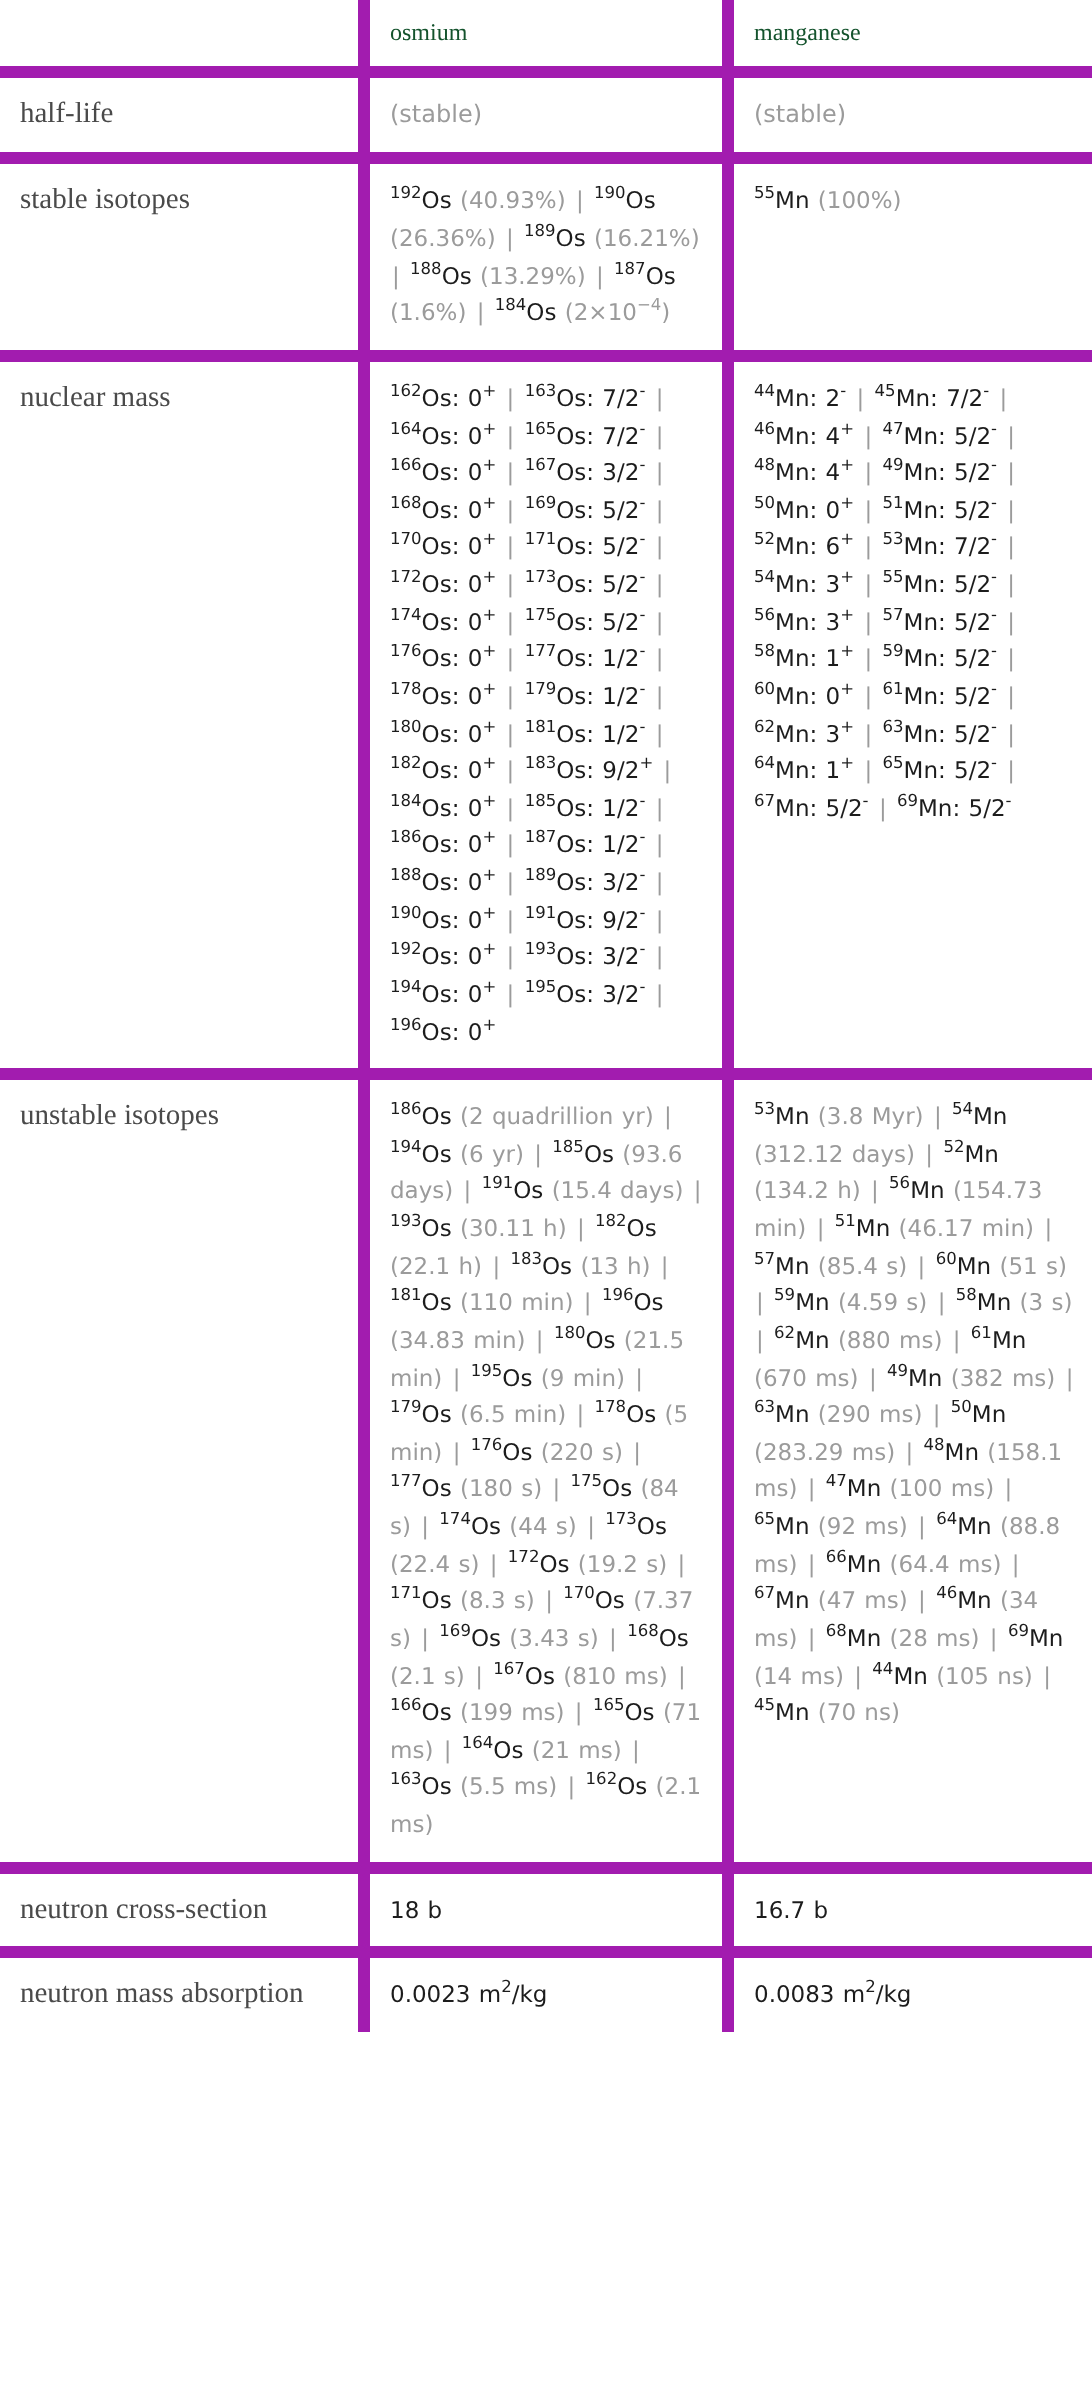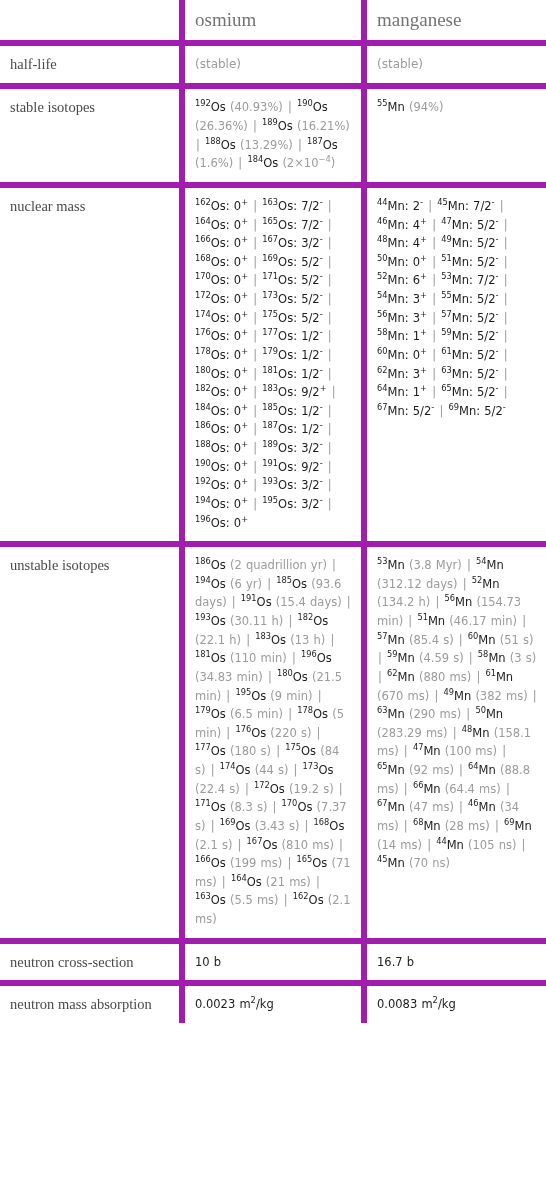--- a/index.html
+++ b/index.html
@@ -28,22 +28,22 @@
   }
   table.prop-table tr > *:first-child { border-left: none; }
   table.prop-table tr > *:last-child  { border-right: none; }
   table.prop-table tr:first-child > * { border-top: none; }
   table.prop-table tr:last-child  > * { border-bottom: none; }
 
   
   .hdr-blank { height: 33px; padding: 0; }
   .hdr-el {
     text-align: center;
-    font-size: 19px;
-    color: #737373;
+    font-size: 12px;
+    color: #14532d;
     padding-top: 7px;
     padding-bottom: 7px;
     font-family: "Liberation Serif", "DejaVu Serif", serif;
   }
   .row-label {
     font-size: 14.5px;
     color: #4a4a4a;
     font-family: "Liberation Serif", "DejaVu Serif", serif;
     line-height: 1.25;
   }
@@ -78,35 +78,35 @@
         <th class="hdr-el">manganese</th>
       </tr>
       <tr>
         <td class="row-label">half-life</td>
         <td class="cell-val stable-note"><span class="muted">(stable)</span></td>
         <td class="cell-val stable-note"><span class="muted">(stable)</span></td>
       </tr>
       <tr>
         <td class="row-label">stable isotopes</td>
         <td class="cell-val"><span class="iso"><sup>192</sup><span class="sym">Os</span></span> <span class="muted">(40.93%)</span> <span class="sep">|</span> <span class="iso"><sup>190</sup><span class="sym">Os</span></span> <span class="muted">(26.36%)</span> <span class="sep">|</span> <span class="iso"><sup>189</sup><span class="sym">Os</span></span> <span class="muted">(16.21%)</span> <span class="sep">|</span> <span class="iso"><sup>188</sup><span class="sym">Os</span></span> <span class="muted">(13.29%)</span> <span class="sep">|</span> <span class="iso"><sup>187</sup><span class="sym">Os</span></span> <span class="muted">(1.6%)</span> <span class="sep">|</span> <span class="iso"><sup>184</sup><span class="sym">Os</span></span> <span class="muted">(2×10<sup>−4</sup>)</span></td>
-        <td class="cell-val"><span class="iso"><sup>55</sup><span class="sym">Mn</span></span> <span class="muted">(94%)</span></td>
+        <td class="cell-val"><span class="iso"><sup>55</sup><span class="sym">Mn</span></span> <span class="muted">(100%)</span></td>
       </tr>
       <tr>
         <td class="row-label">nuclear mass</td>
         <td class="cell-val"><span class="iso"><sup>162</sup><span class="sym">Os</span>:</span> <span class="spin">0<sup>+</sup></span> <span class="sep">|</span> <span class="iso"><sup>163</sup><span class="sym">Os</span>:</span> <span class="spin">7/2<sup>-</sup></span> <span class="sep">|</span> <span class="iso"><sup>164</sup><span class="sym">Os</span>:</span> <span class="spin">0<sup>+</sup></span> <span class="sep">|</span> <span class="iso"><sup>165</sup><span class="sym">Os</span>:</span> <span class="spin">7/2<sup>-</sup></span> <span class="sep">|</span> <span class="iso"><sup>166</sup><span class="sym">Os</span>:</span> <span class="spin">0<sup>+</sup></span> <span class="sep">|</span> <span class="iso"><sup>167</sup><span class="sym">Os</span>:</span> <span class="spin">3/2<sup>-</sup></span> <span class="sep">|</span> <span class="iso"><sup>168</sup><span class="sym">Os</span>:</span> <span class="spin">0<sup>+</sup></span> <span class="sep">|</span> <span class="iso"><sup>169</sup><span class="sym">Os</span>:</span> <span class="spin">5/2<sup>-</sup></span> <span class="sep">|</span> <span class="iso"><sup>170</sup><span class="sym">Os</span>:</span> <span class="spin">0<sup>+</sup></span> <span class="sep">|</span> <span class="iso"><sup>171</sup><span class="sym">Os</span>:</span> <span class="spin">5/2<sup>-</sup></span> <span class="sep">|</span> <span class="iso"><sup>172</sup><span class="sym">Os</span>:</span> <span class="spin">0<sup>+</sup></span> <span class="sep">|</span> <span class="iso"><sup>173</sup><span class="sym">Os</span>:</span> <span class="spin">5/2<sup>-</sup></span> <span class="sep">|</span> <span class="iso"><sup>174</sup><span class="sym">Os</span>:</span> <span class="spin">0<sup>+</sup></span> <span class="sep">|</span> <span class="iso"><sup>175</sup><span class="sym">Os</span>:</span> <span class="spin">5/2<sup>-</sup></span> <span class="sep">|</span> <span class="iso"><sup>176</sup><span class="sym">Os</span>:</span> <span class="spin">0<sup>+</sup></span> <span class="sep">|</span> <span class="iso"><sup>177</sup><span class="sym">Os</span>:</span> <span class="spin">1/2<sup>-</sup></span> <span class="sep">|</span> <span class="iso"><sup>178</sup><span class="sym">Os</span>:</span> <span class="spin">0<sup>+</sup></span> <span class="sep">|</span> <span class="iso"><sup>179</sup><span class="sym">Os</span>:</span> <span class="spin">1/2<sup>-</sup></span> <span class="sep">|</span> <span class="iso"><sup>180</sup><span class="sym">Os</span>:</span> <span class="spin">0<sup>+</sup></span> <span class="sep">|</span> <span class="iso"><sup>181</sup><span class="sym">Os</span>:</span> <span class="spin">1/2<sup>-</sup></span> <span class="sep">|</span> <span class="iso"><sup>182</sup><span class="sym">Os</span>:</span> <span class="spin">0<sup>+</sup></span> <span class="sep">|</span> <span class="iso"><sup>183</sup><span class="sym">Os</span>:</span> <span class="spin">9/2<sup>+</sup></span> <span class="sep">|</span> <span class="iso"><sup>184</sup><span class="sym">Os</span>:</span> <span class="spin">0<sup>+</sup></span> <span class="sep">|</span> <span class="iso"><sup>185</sup><span class="sym">Os</span>:</span> <span class="spin">1/2<sup>-</sup></span> <span class="sep">|</span> <span class="iso"><sup>186</sup><span class="sym">Os</span>:</span> <span class="spin">0<sup>+</sup></span> <span class="sep">|</span> <span class="iso"><sup>187</sup><span class="sym">Os</span>:</span> <span class="spin">1/2<sup>-</sup></span> <span class="sep">|</span> <span class="iso"><sup>188</sup><span class="sym">Os</span>:</span> <span class="spin">0<sup>+</sup></span> <span class="sep">|</span> <span class="iso"><sup>189</sup><span class="sym">Os</span>:</span> <span class="spin">3/2<sup>-</sup></span> <span class="sep">|</span> <span class="iso"><sup>190</sup><span class="sym">Os</span>:</span> <span class="spin">0<sup>+</sup></span> <span class="sep">|</span> <span class="iso"><sup>191</sup><span class="sym">Os</span>:</span> <span class="spin">9/2<sup>-</sup></span> <span class="sep">|</span> <span class="iso"><sup>192</sup><span class="sym">Os</span>:</span> <span class="spin">0<sup>+</sup></span> <span class="sep">|</span> <span class="iso"><sup>193</sup><span class="sym">Os</span>:</span> <span class="spin">3/2<sup>-</sup></span> <span class="sep">|</span> <span class="iso"><sup>194</sup><span class="sym">Os</span>:</span> <span class="spin">0<sup>+</sup></span> <span class="sep">|</span> <span class="iso"><sup>195</sup><span class="sym">Os</span>:</span> <span class="spin">3/2<sup>-</sup></span> <span class="sep">|</span> <span class="iso"><sup>196</sup><span class="sym">Os</span>:</span> <span class="spin">0<sup>+</sup></span></td>
         <td class="cell-val"><span class="iso"><sup>44</sup><span class="sym">Mn</span>:</span> <span class="spin">2<sup>-</sup></span> <span class="sep">|</span> <span class="iso"><sup>45</sup><span class="sym">Mn</span>:</span> <span class="spin">7/2<sup>-</sup></span> <span class="sep">|</span> <span class="iso"><sup>46</sup><span class="sym">Mn</span>:</span> <span class="spin">4<sup>+</sup></span> <span class="sep">|</span> <span class="iso"><sup>47</sup><span class="sym">Mn</span>:</span> <span class="spin">5/2<sup>-</sup></span> <span class="sep">|</span> <span class="iso"><sup>48</sup><span class="sym">Mn</span>:</span> <span class="spin">4<sup>+</sup></span> <span class="sep">|</span> <span class="iso"><sup>49</sup><span class="sym">Mn</span>:</span> <span class="spin">5/2<sup>-</sup></span> <span class="sep">|</span> <span class="iso"><sup>50</sup><span class="sym">Mn</span>:</span> <span class="spin">0<sup>+</sup></span> <span class="sep">|</span> <span class="iso"><sup>51</sup><span class="sym">Mn</span>:</span> <span class="spin">5/2<sup>-</sup></span> <span class="sep">|</span> <span class="iso"><sup>52</sup><span class="sym">Mn</span>:</span> <span class="spin">6<sup>+</sup></span> <span class="sep">|</span> <span class="iso"><sup>53</sup><span class="sym">Mn</span>:</span> <span class="spin">7/2<sup>-</sup></span> <span class="sep">|</span> <span class="iso"><sup>54</sup><span class="sym">Mn</span>:</span> <span class="spin">3<sup>+</sup></span> <span class="sep">|</span> <span class="iso"><sup>55</sup><span class="sym">Mn</span>:</span> <span class="spin">5/2<sup>-</sup></span> <span class="sep">|</span> <span class="iso"><sup>56</sup><span class="sym">Mn</span>:</span> <span class="spin">3<sup>+</sup></span> <span class="sep">|</span> <span class="iso"><sup>57</sup><span class="sym">Mn</span>:</span> <span class="spin">5/2<sup>-</sup></span> <span class="sep">|</span> <span class="iso"><sup>58</sup><span class="sym">Mn</span>:</span> <span class="spin">1<sup>+</sup></span> <span class="sep">|</span> <span class="iso"><sup>59</sup><span class="sym">Mn</span>:</span> <span class="spin">5/2<sup>-</sup></span> <span class="sep">|</span> <span class="iso"><sup>60</sup><span class="sym">Mn</span>:</span> <span class="spin">0<sup>+</sup></span> <span class="sep">|</span> <span class="iso"><sup>61</sup><span class="sym">Mn</span>:</span> <span class="spin">5/2<sup>-</sup></span> <span class="sep">|</span> <span class="iso"><sup>62</sup><span class="sym">Mn</span>:</span> <span class="spin">3<sup>+</sup></span> <span class="sep">|</span> <span class="iso"><sup>63</sup><span class="sym">Mn</span>:</span> <span class="spin">5/2<sup>-</sup></span> <span class="sep">|</span> <span class="iso"><sup>64</sup><span class="sym">Mn</span>:</span> <span class="spin">1<sup>+</sup></span> <span class="sep">|</span> <span class="iso"><sup>65</sup><span class="sym">Mn</span>:</span> <span class="spin">5/2<sup>-</sup></span> <span class="sep">|</span> <span class="iso"><sup>67</sup><span class="sym">Mn</span>:</span> <span class="spin">5/2<sup>-</sup></span> <span class="sep">|</span> <span class="iso"><sup>69</sup><span class="sym">Mn</span>:</span> <span class="spin">5/2<sup>-</sup></span></td>
       </tr>
       <tr>
         <td class="row-label">unstable isotopes</td>
         <td class="cell-val"><span class="iso"><sup>186</sup><span class="sym">Os</span></span> <span class="muted">(2 quadrillion yr)</span> <span class="sep">|</span> <span class="iso"><sup>194</sup><span class="sym">Os</span></span> <span class="muted">(6 yr)</span> <span class="sep">|</span> <span class="iso"><sup>185</sup><span class="sym">Os</span></span> <span class="muted">(93.6 days)</span> <span class="sep">|</span> <span class="iso"><sup>191</sup><span class="sym">Os</span></span> <span class="muted">(15.4 days)</span> <span class="sep">|</span> <span class="iso"><sup>193</sup><span class="sym">Os</span></span> <span class="muted">(30.11 h)</span> <span class="sep">|</span> <span class="iso"><sup>182</sup><span class="sym">Os</span></span> <span class="muted">(22.1 h)</span> <span class="sep">|</span> <span class="iso"><sup>183</sup><span class="sym">Os</span></span> <span class="muted">(13 h)</span> <span class="sep">|</span> <span class="iso"><sup>181</sup><span class="sym">Os</span></span> <span class="muted">(110 min)</span> <span class="sep">|</span> <span class="iso"><sup>196</sup><span class="sym">Os</span></span> <span class="muted">(34.83 min)</span> <span class="sep">|</span> <span class="iso"><sup>180</sup><span class="sym">Os</span></span> <span class="muted">(21.5 min)</span> <span class="sep">|</span> <span class="iso"><sup>195</sup><span class="sym">Os</span></span> <span class="muted">(9 min)</span> <span class="sep">|</span> <span class="iso"><sup>179</sup><span class="sym">Os</span></span> <span class="muted">(6.5 min)</span> <span class="sep">|</span> <span class="iso"><sup>178</sup><span class="sym">Os</span></span> <span class="muted">(5 min)</span> <span class="sep">|</span> <span class="iso"><sup>176</sup><span class="sym">Os</span></span> <span class="muted">(220 s)</span> <span class="sep">|</span> <span class="iso"><sup>177</sup><span class="sym">Os</span></span> <span class="muted">(180 s)</span> <span class="sep">|</span> <span class="iso"><sup>175</sup><span class="sym">Os</span></span> <span class="muted">(84 s)</span> <span class="sep">|</span> <span class="iso"><sup>174</sup><span class="sym">Os</span></span> <span class="muted">(44 s)</span> <span class="sep">|</span> <span class="iso"><sup>173</sup><span class="sym">Os</span></span> <span class="muted">(22.4 s)</span> <span class="sep">|</span> <span class="iso"><sup>172</sup><span class="sym">Os</span></span> <span class="muted">(19.2 s)</span> <span class="sep">|</span> <span class="iso"><sup>171</sup><span class="sym">Os</span></span> <span class="muted">(8.3 s)</span> <span class="sep">|</span> <span class="iso"><sup>170</sup><span class="sym">Os</span></span> <span class="muted">(7.37 s)</span> <span class="sep">|</span> <span class="iso"><sup>169</sup><span class="sym">Os</span></span> <span class="muted">(3.43 s)</span> <span class="sep">|</span> <span class="iso"><sup>168</sup><span class="sym">Os</span></span> <span class="muted">(2.1 s)</span> <span class="sep">|</span> <span class="iso"><sup>167</sup><span class="sym">Os</span></span> <span class="muted">(810 ms)</span> <span class="sep">|</span> <span class="iso"><sup>166</sup><span class="sym">Os</span></span> <span class="muted">(199 ms)</span> <span class="sep">|</span> <span class="iso"><sup>165</sup><span class="sym">Os</span></span> <span class="muted">(71 ms)</span> <span class="sep">|</span> <span class="iso"><sup>164</sup><span class="sym">Os</span></span> <span class="muted">(21 ms)</span> <span class="sep">|</span> <span class="iso"><sup>163</sup><span class="sym">Os</span></span> <span class="muted">(5.5 ms)</span> <span class="sep">|</span> <span class="iso"><sup>162</sup><span class="sym">Os</span></span> <span class="muted">(2.1 ms)</span></td>
         <td class="cell-val"><span class="iso"><sup>53</sup><span class="sym">Mn</span></span> <span class="muted">(3.8 Myr)</span> <span class="sep">|</span> <span class="iso"><sup>54</sup><span class="sym">Mn</span></span> <span class="muted">(312.12 days)</span> <span class="sep">|</span> <span class="iso"><sup>52</sup><span class="sym">Mn</span></span> <span class="muted">(134.2 h)</span> <span class="sep">|</span> <span class="iso"><sup>56</sup><span class="sym">Mn</span></span> <span class="muted">(154.73 min)</span> <span class="sep">|</span> <span class="iso"><sup>51</sup><span class="sym">Mn</span></span> <span class="muted">(46.17 min)</span> <span class="sep">|</span> <span class="iso"><sup>57</sup><span class="sym">Mn</span></span> <span class="muted">(85.4 s)</span> <span class="sep">|</span> <span class="iso"><sup>60</sup><span class="sym">Mn</span></span> <span class="muted">(51 s)</span> <span class="sep">|</span> <span class="iso"><sup>59</sup><span class="sym">Mn</span></span> <span class="muted">(4.59 s)</span> <span class="sep">|</span> <span class="iso"><sup>58</sup><span class="sym">Mn</span></span> <span class="muted">(3 s)</span> <span class="sep">|</span> <span class="iso"><sup>62</sup><span class="sym">Mn</span></span> <span class="muted">(880 ms)</span> <span class="sep">|</span> <span class="iso"><sup>61</sup><span class="sym">Mn</span></span> <span class="muted">(670 ms)</span> <span class="sep">|</span> <span class="iso"><sup>49</sup><span class="sym">Mn</span></span> <span class="muted">(382 ms)</span> <span class="sep">|</span> <span class="iso"><sup>63</sup><span class="sym">Mn</span></span> <span class="muted">(290 ms)</span> <span class="sep">|</span> <span class="iso"><sup>50</sup><span class="sym">Mn</span></span> <span class="muted">(283.29 ms)</span> <span class="sep">|</span> <span class="iso"><sup>48</sup><span class="sym">Mn</span></span> <span class="muted">(158.1 ms)</span> <span class="sep">|</span> <span class="iso"><sup>47</sup><span class="sym">Mn</span></span> <span class="muted">(100 ms)</span> <span class="sep">|</span> <span class="iso"><sup>65</sup><span class="sym">Mn</span></span> <span class="muted">(92 ms)</span> <span class="sep">|</span> <span class="iso"><sup>64</sup><span class="sym">Mn</span></span> <span class="muted">(88.8 ms)</span> <span class="sep">|</span> <span class="iso"><sup>66</sup><span class="sym">Mn</span></span> <span class="muted">(64.4 ms)</span> <span class="sep">|</span> <span class="iso"><sup>67</sup><span class="sym">Mn</span></span> <span class="muted">(47 ms)</span> <span class="sep">|</span> <span class="iso"><sup>46</sup><span class="sym">Mn</span></span> <span class="muted">(34 ms)</span> <span class="sep">|</span> <span class="iso"><sup>68</sup><span class="sym">Mn</span></span> <span class="muted">(28 ms)</span> <span class="sep">|</span> <span class="iso"><sup>69</sup><span class="sym">Mn</span></span> <span class="muted">(14 ms)</span> <span class="sep">|</span> <span class="iso"><sup>44</sup><span class="sym">Mn</span></span> <span class="muted">(105 ns)</span> <span class="sep">|</span> <span class="iso"><sup>45</sup><span class="sym">Mn</span></span> <span class="muted">(70 ns)</span></td>
       </tr>
       <tr>
         <td class="row-label">neutron cross-section</td>
-        <td class="cell-val">10 b</td>
+        <td class="cell-val">18 b</td>
         <td class="cell-val">16.7 b</td>
       </tr>
       <tr>
         <td class="row-label">neutron mass absorption</td>
         <td class="cell-val">0.0023 m<sup>2</sup>/kg</td>
         <td class="cell-val">0.0083 m<sup>2</sup>/kg</td>
       </tr>
     </tbody>
 </table>
 

